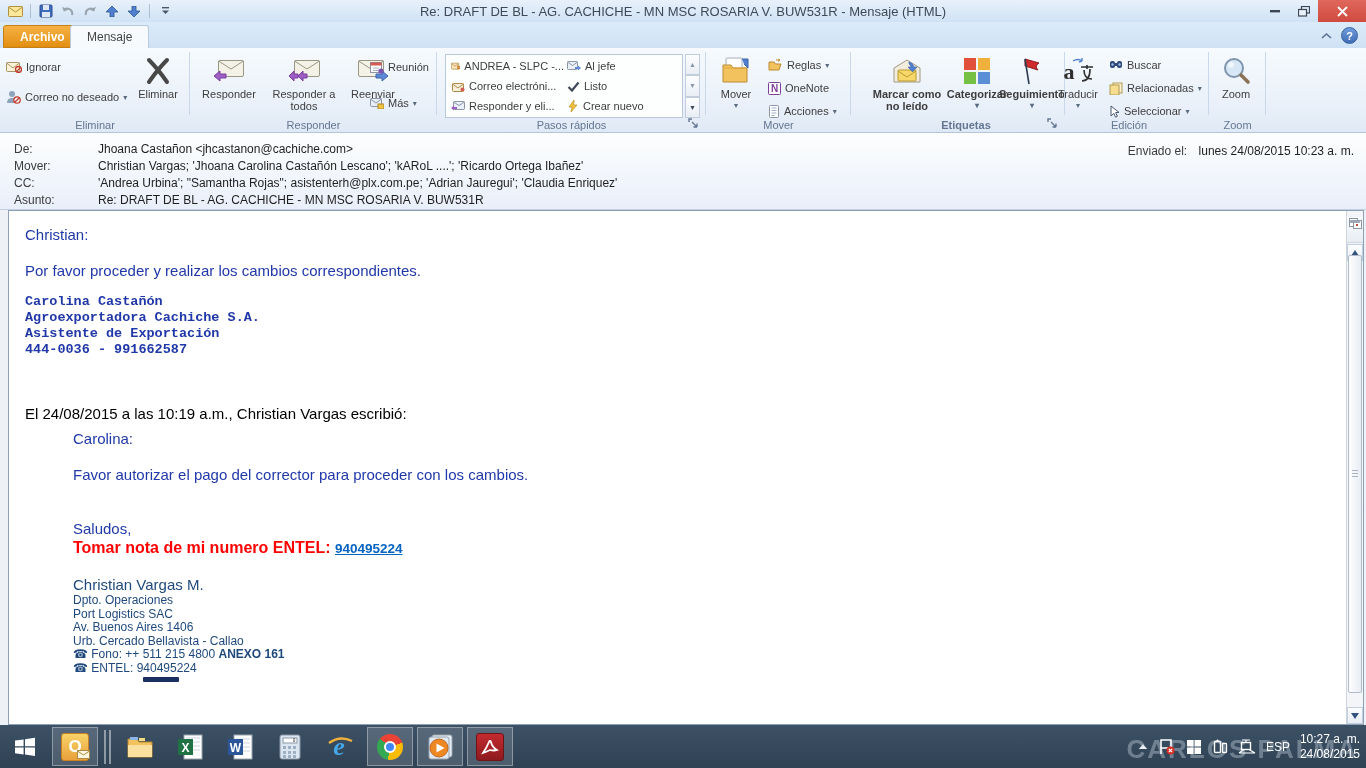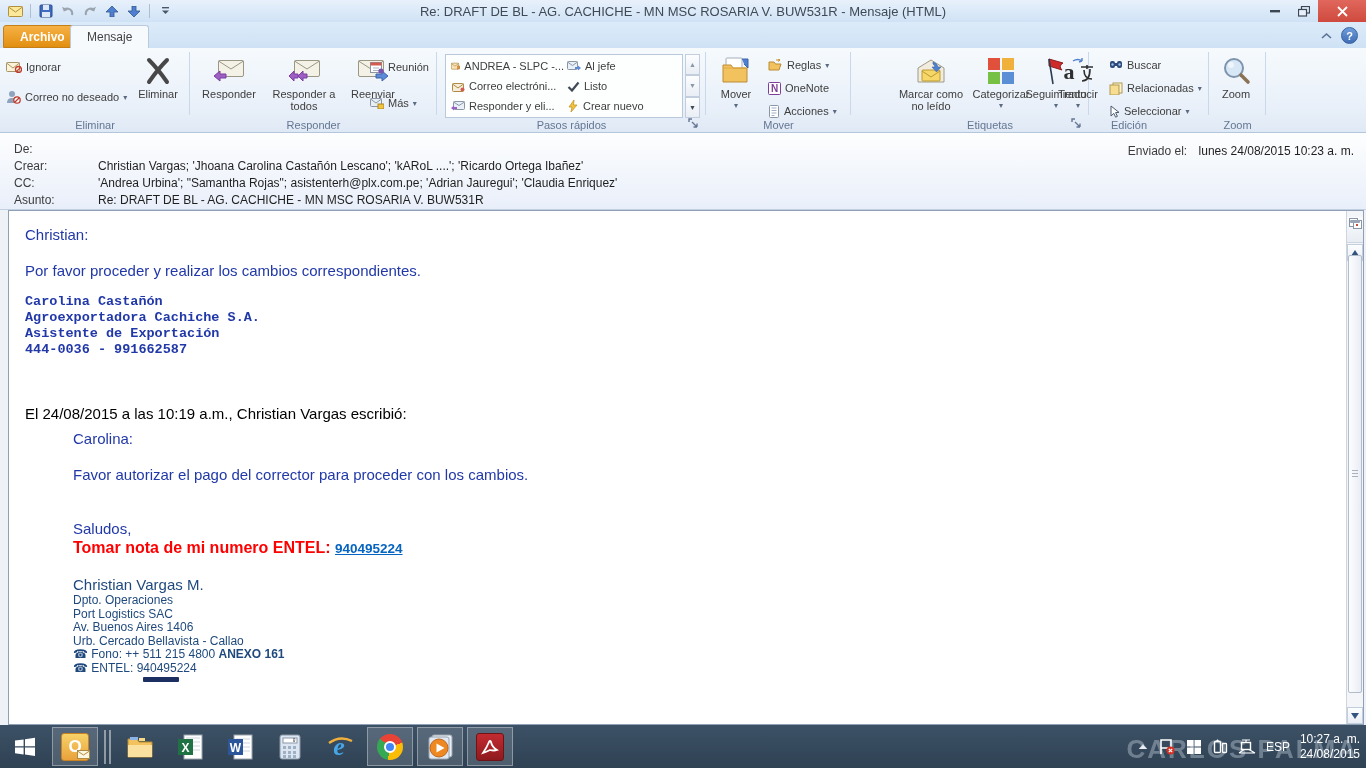--- a/index.html
+++ b/index.html
@@ -368,21 +368,21 @@
             <rect x="1.5" y="0.5" width="9" height="12" rx="1" fill="#fff" stroke="#8a96a5"></rect>
             <path d="M3.5 3 H8.5 M3.5 5.5 H8.5 M3.5 8 H8.5 M3.5 10.5 H6.5" stroke="#9fb0c4"></path>
           </svg>
         <span>Acciones</span>
         <span class="caret">▾</span>
       </div>
     </div>
     <div class="rg-label">Mover</div>
   </div>
 
-  <div class="rgroup" style="left:891px;width:198px;">
+  <div class="rgroup" style="left:867px;width:198px;font-weight:bold;">
     <div class="rbig" style="position:absolute;left:2px;top:2px;width:76px;">
       <span class="ric">
         <svg width="34" height="27" viewBox="0 0 34 27">
             <path d="M4 10 L17 2 L30 10 L30 24 L4 24 Z" fill="#f1ecdd" stroke="#a09a85"></path>
             <rect x="8" y="12" width="18" height="11" rx="1" fill="#f6d767" stroke="#b99a34"></rect>
             <path d="M8 13 L17 19 L26 13" fill="none" stroke="#b99a34"></path>
             <path d="M19 4 A7 7 0 0 1 24 9 L27 9 L22.5 14 L18 9 L21 9 A5 5 0 0 0 19 6 Z" fill="#4f7fce" stroke="#3c64ab" stroke-width="0.6"></path>
           </svg>
       </span>
       <span>Marcar como no leído</span>
@@ -471,23 +471,24 @@
       </span>
       <span>Zoom</span>
     </div>
     <div class="rg-label">Zoom</div>
   </div>
 </div>
 
 <div class="mailhead">
   <div class="hrow">
     <span class="hlabel">De:</span>
+    <span>Jhoana Castañon &lt;jhcastanon@cachiche.com&gt;</span>
   </div>
   <div class="hrow">
-    <span class="hlabel">Crear:</span>
+    <span class="hlabel">Mover:</span>
     <span>Christian Vargas; 'Jhoana Carolina Castañón Lescano'; 'kARoL ....'; 'Ricardo Ortega Ibañez'</span>
   </div>
   <div class="hrow">
     <span class="hlabel">CC:</span>
     <span>'Andrea Urbina'; "Samantha Rojas"; asistenterh@plx.com.pe; 'Adrian Jauregui'; 'Claudia Enriquez'</span>
   </div>
   <div class="hrow">
     <span class="hlabel">Asunto:</span>
     <span>Re: DRAFT DE BL - AG. CACHICHE - MN MSC ROSARIA V. BUW531R</span>
   </div>

